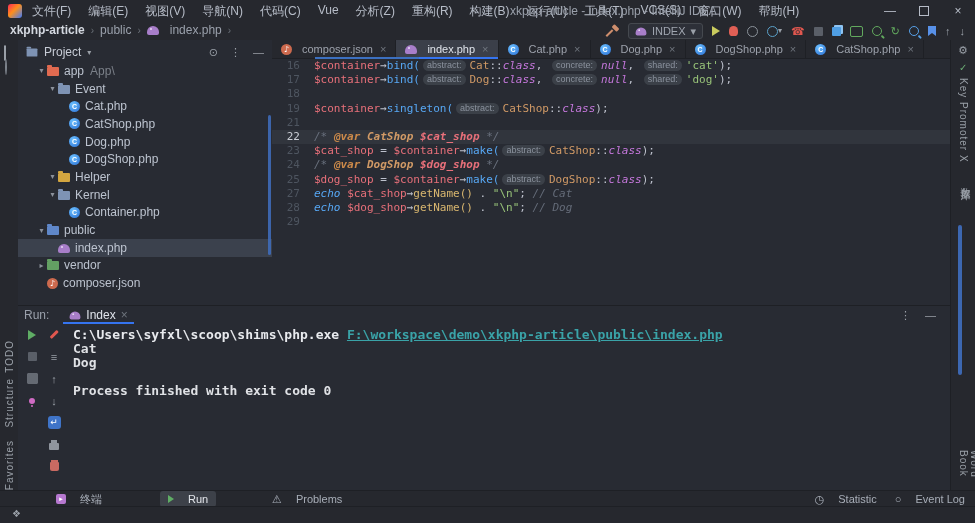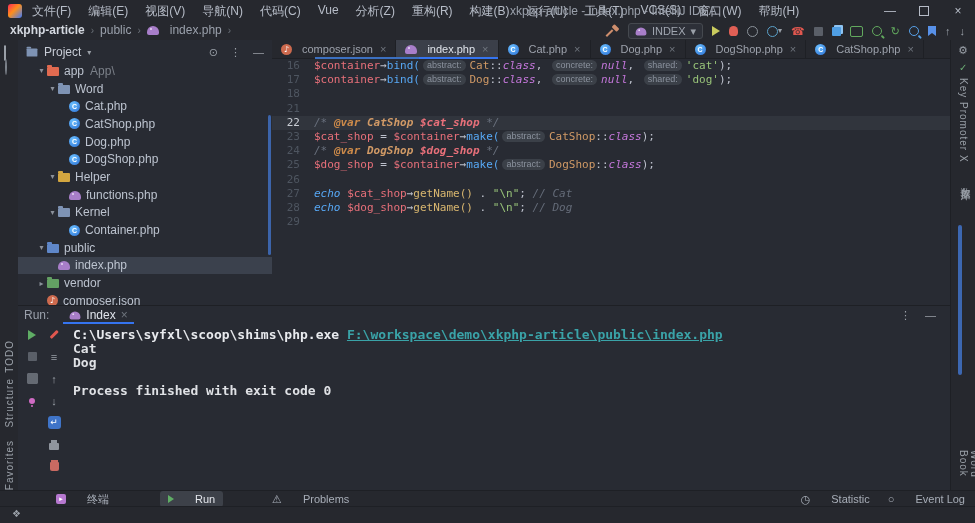--- a/index.html
+++ b/index.html
@@ -112,21 +112,21 @@
   .printer{width:10px;height:7px;background:#8f959e;border-radius:1px;margin-top:3px;position:relative;}
   .printer::before{content:'';position:absolute;top:-3px;left:2px;width:6px;height:3px;background:#8f959e;}
   .trash{width:9px;height:9px;background:#c96a62;border-radius:1px 1px 2px 2px;position:relative;}
   .trash::before{content:'';position:absolute;top:-2px;left:1px;width:7px;height:1.5px;background:#c96a62;}
   #console{position:absolute;left:55px;top:22px;font-family:"DejaVu Sans Mono",monospace;font-size:13px;font-weight:bold;}
   .conline{height:14px;line-height:14px;white-space:pre;}
   .cs-cmd{color:#e8eaee;} .cs-out{color:#dfe1e5;}
   .cs-link{color:#3aa3a8;text-decoration:underline;}
   
   #bottombar{left:0;top:490px;width:975px;height:16px;background:#26282e;border-top:1px solid #1e2025;font-size:11px;color:#a8aeb8;}
-  .bb-item{position:absolute;top:0;height:16px;display:flex;align-items:center;gap:21px;}
+  .bb-item{position:absolute;top:0;height:16px;display:flex;align-items:center;gap:14px;}
   .bb-item.active{background:#3d4149;border-radius:3px;padding:0 8px;color:#e3e6eb;}
   .term-ic{width:10px;height:10px;background:#b678cf;border-radius:2px;color:#fff;font-size:7px;line-height:10px;text-align:center;}
   .tri-run{width:0;height:0;border-left:6px solid #5fad65;border-top:4px solid transparent;border-bottom:4px solid transparent;}
   #bb-right{position:absolute;right:10px;top:0;height:16px;display:flex;gap:18px;align-items:center;}
   #statusbar{left:0;top:506px;width:975px;height:17px;background:#26282e;border-top:1px solid #1e2025;font-size:11px;color:#9da3ad;}
   #sb-right{position:absolute;right:4px;top:0;height:17px;display:flex;gap:11px;align-items:center;}
   .lockic{width:7px;height:5px;border:1px solid #9da3ad;border-radius:1px;position:relative;margin-top:3px;}
   .lockic::before{content:'';position:absolute;top:-4px;left:1px;width:4px;height:3px;border:1px solid #9da3ad;border-bottom:none;border-radius:3px 3px 0 0;}
   .orangeic{width:10px;height:10px;background:#d99a3e;border-radius:50% 50% 4px 4px;}
   .grayic{width:10px;height:9px;background:#7d838c;border-radius:2px;}
@@ -237,27 +237,26 @@
       <span>Project</span>
       <span class="gray" style="font-size:8px">▾</span>
       <span class="hicons">
         <span>⊙</span>
         <span>⋮</span>
         <span>—</span>
       </span>
     </div>
     <div id="tree">
         <div class="trow" style="padding-left: 18px;"><span class="chev">▾</span><span class="i-folder ticon app"></span><span>app</span><span class="textra">App\</span></div>
-        <div class="trow" style="padding-left: 29px;"><span class="chev">▾</span><span class="i-folder ticon"></span><span>Word</span></div>
+        <div class="trow" style="padding-left: 29px;"><span class="chev">▾</span><span class="i-folder ticon"></span><span>Event</span></div>
         <div class="trow" style="padding-left: 40px;"><span class="chev"></span><span class="i-class ticon">C</span><span>Cat.php</span></div>
         <div class="trow" style="padding-left: 40px;"><span class="chev"></span><span class="i-class ticon">C</span><span>CatShop.php</span></div>
         <div class="trow" style="padding-left: 40px;"><span class="chev"></span><span class="i-class ticon">C</span><span>Dog.php</span></div>
         <div class="trow" style="padding-left: 40px;"><span class="chev"></span><span class="i-class ticon">C</span><span>DogShop.php</span></div>
         <div class="trow" style="padding-left: 29px;"><span class="chev">▾</span><span class="i-folder ticon helper"></span><span>Helper</span></div>
-        <div class="trow" style="padding-left: 40px;"><span class="chev"></span><span class="i-php ticon"></span><span>functions.php</span></div>
         <div class="trow" style="padding-left: 29px;"><span class="chev">▾</span><span class="i-folder ticon"></span><span>Kernel</span></div>
         <div class="trow" style="padding-left: 40px;"><span class="chev"></span><span class="i-class ticon">C</span><span>Container.php</span></div>
         <div class="trow" style="padding-left: 18px;"><span class="chev">▾</span><span class="i-folder ticon public"></span><span>public</span></div>
         <div class="trow sel" style="padding-left: 29px;"><span class="chev"></span><span class="i-php ticon"></span><span>index.php</span></div>
         <div class="trow" style="padding-left: 18px;"><span class="chev">▸</span><span class="i-folder ticon vendor"></span><span>vendor</span></div>
         <div class="trow" style="padding-left: 18px;"><span class="chev"></span><span class="i-composer ticon">♪</span><span>composer.json</span></div>
       </div>
     <div id="proj-scroll"></div>
   </div>
 
@@ -292,26 +291,26 @@
           <span class="i-class ticon">C</span>
           <span>CatShop.php</span>
           <span class="tclose">×</span>
         </div>
       </div>
     <div id="codearea">
         <div id="lines">
           <div class="cline"><span class="gut">16</span><span class="ctext"><span class="ovl"><span class="tk-v">$container</span><span class="tk-p">→</span><span class="tk-f">bind(</span></span><span class="tk-h">abstract:</span><span class="tk-c">Cat</span><span class="tk-p">::</span><span class="tk-k">class</span><span class="tk-p">, </span><span class="tk-h">concrete:</span><span class="tk-k">null</span><span class="tk-p">, </span><span class="tk-h">shared:</span><span class="tk-s">'cat'</span><span class="tk-p">);</span></span></div>
           <div class="cline"><span class="gut">17</span><span class="ctext"><span class="tk-v">$container</span><span class="tk-p">→</span><span class="tk-f">bind(</span><span class="tk-h">abstract:</span><span class="tk-c">Dog</span><span class="tk-p">::</span><span class="tk-k">class</span><span class="tk-p">, </span><span class="tk-h">concrete:</span><span class="tk-k">null</span><span class="tk-p">, </span><span class="tk-h">shared:</span><span class="tk-s">'dog'</span><span class="tk-p">);</span></span></div>
           <div class="cline"><span class="gut">18</span><span class="ctext"></span></div>
+          <div class="cline"><span class="gut">19</span><span class="ctext"><span class="tk-v">$container</span><span class="tk-p">→</span><span class="tk-f">singleton(</span><span class="tk-h">abstract:</span><span class="tk-c">CatShop</span><span class="tk-p">::</span><span class="tk-k">class</span><span class="tk-p">);</span></span></div>
           <div class="cline"><span class="gut">21</span><span class="ctext"></span></div>
           <div class="cline cur"><span class="gut">22</span><span class="ctext"><span class="tk-d">/* </span><span class="tk-dt">@var</span><span class="tk-dc"> CatShop</span><span class="tk-dv"> $cat_shop</span><span class="tk-d"> */</span></span></div>
           <div class="cline"><span class="gut">23</span><span class="ctext"><span class="tk-v">$cat_shop</span><span class="tk-p"> = </span><span class="tk-v">$container</span><span class="tk-p">→</span><span class="tk-f">make(</span><span class="tk-h">abstract:</span><span class="tk-c">CatShop</span><span class="tk-p">::</span><span class="tk-k">class</span><span class="tk-p">);</span></span></div>
           <div class="cline"><span class="gut">24</span><span class="ctext"><span class="tk-d">/* </span><span class="tk-dt">@var</span><span class="tk-dc"> DogShop</span><span class="tk-dv"> $dog_shop</span><span class="tk-d"> */</span></span></div>
           <div class="cline"><span class="gut">25</span><span class="ctext"><span class="tk-v">$dog_shop</span><span class="tk-p"> = </span><span class="tk-v">$container</span><span class="tk-p">→</span><span class="tk-f">make(</span><span class="tk-h">abstract:</span><span class="tk-c">DogShop</span><span class="tk-p">::</span><span class="tk-k">class</span><span class="tk-p">);</span></span></div>
-          <div class="cline"><span class="gut">26</span><span class="ctext"></span></div>
           <div class="cline"><span class="gut">27</span><span class="ctext"><span class="tk-kb">echo </span><span class="tk-v">$cat_shop</span><span class="tk-p">→</span><span class="tk-fy">getName()</span><span class="tk-p"> . </span><span class="tk-s">"\n"</span><span class="tk-p">; </span><span class="tk-cm">// Cat</span></span></div>
           <div class="cline"><span class="gut">28</span><span class="ctext"><span class="tk-kb">echo </span><span class="tk-v">$dog_shop</span><span class="tk-p">→</span><span class="tk-fy">getName()</span><span class="tk-p"> . </span><span class="tk-s">"\n"</span><span class="tk-p">; </span><span class="tk-cm">// Dog</span></span></div>
           <div class="cline"><span class="gut">29</span><span class="ctext"></span></div>
         </div>
       </div>
   </div>
   <div id="ed-scroll" class="abs"></div>
 
   <div id="rightstrip" class="abs">
     <div class="abs" style="left:7px;top:4px;color:#9aa0a8;font-size:11px;">⚙</div>

